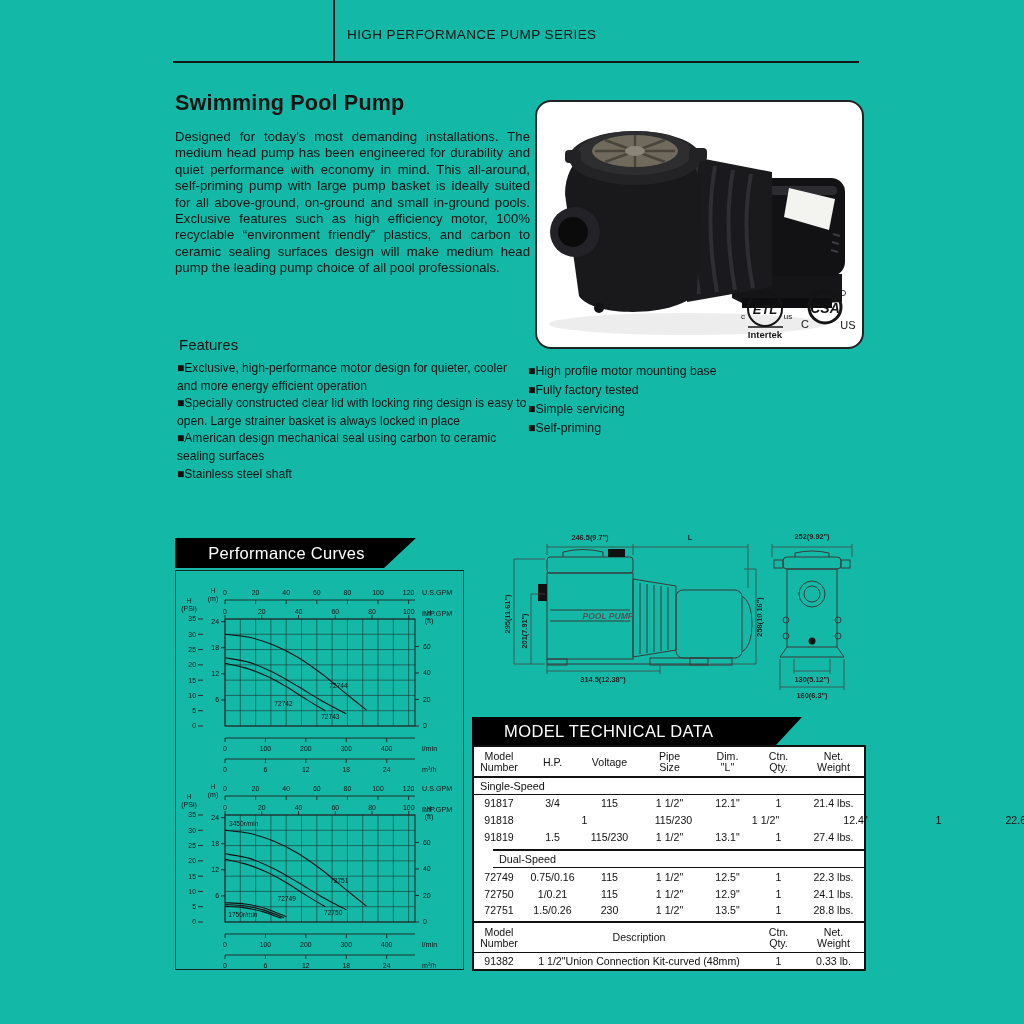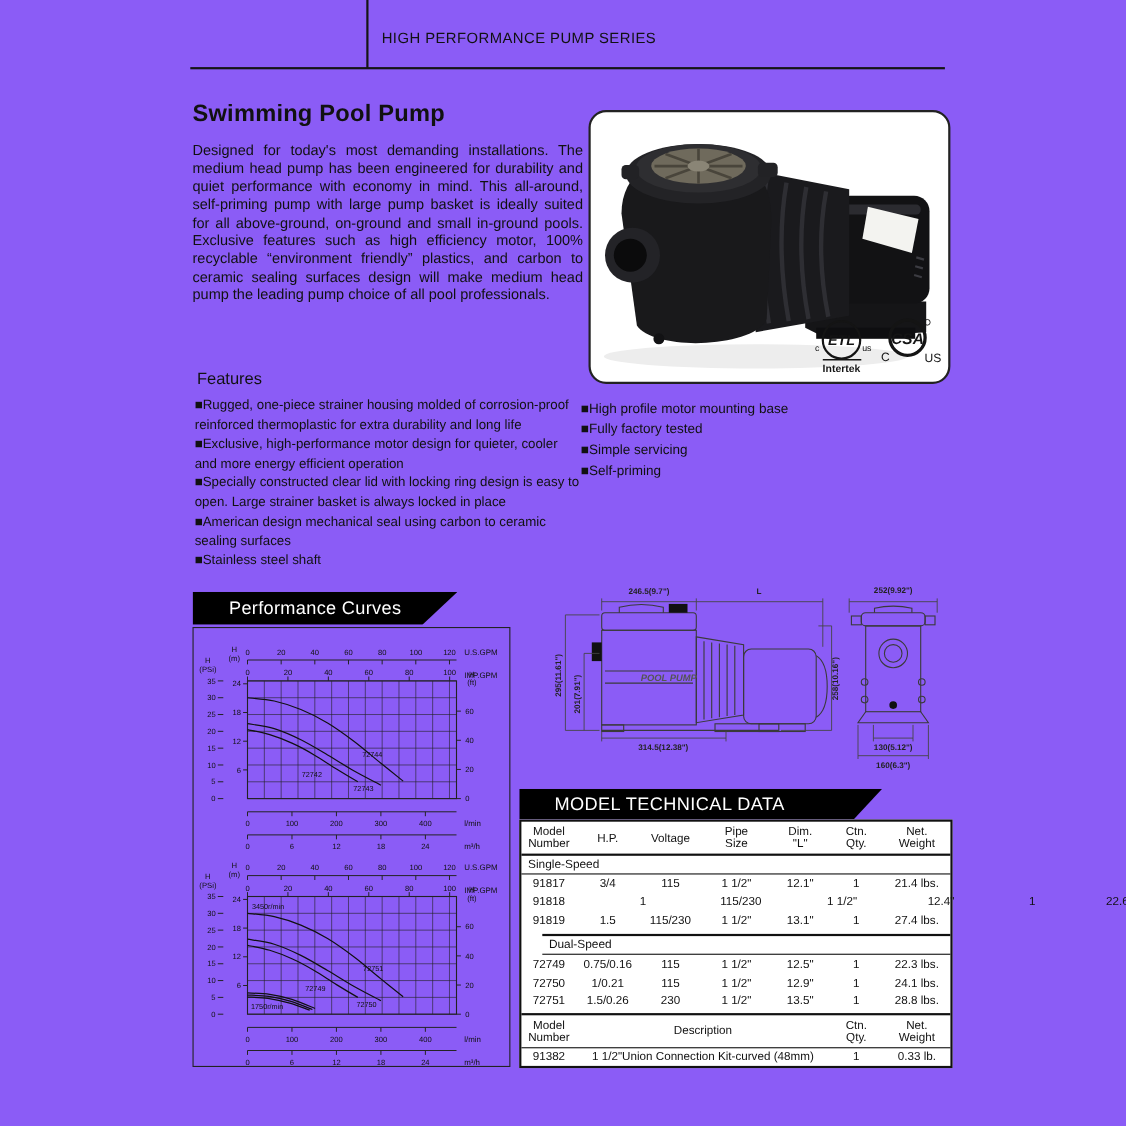--- a/index.html
+++ b/index.html
@@ -1,16 +1,16 @@
 <!DOCTYPE html>
 <html><head>
 <meta charset="utf-8">
 <style>
   html,body{margin:0;padding:0;background:#fff;}
-  .page{position:relative;width:1024px;height:1024px;background:#8b5cf6;overflow:hidden;
+  .page{position:relative;width:1024px;height:1024px;background:#14b8a6;overflow:hidden;
         font-family:"Liberation Sans",sans-serif;color:#111;}
   .abs{position:absolute;}
   .hdr-vline{left:333px;top:0;width:2px;height:62px;background:#151515;}
   .hdr-rule{left:173px;top:61px;width:686px;height:2px;background:#151515;}
   .hdr-title{left:347px;top:27px;font-size:13.5px;letter-spacing:.4px;}
   .intro-title{left:175px;top:91px;font-size:21.5px;font-weight:900;letter-spacing:.2px;}
   .intro-par{left:175px;top:129px;width:355px;font-size:13.2px;line-height:16.4px;text-align:justify;}
   .features-h{left:179px;top:336px;font-size:15px;}
   .features{left:177px;top:360px;width:353px;font-size:12.1px;line-height:17.6px;}
   .highlights{left:528px;top:362px;width:345px;font-size:12.3px;line-height:19px;}
@@ -42,21 +42,20 @@
 <div class="page">
 
   <div class="abs hdr-vline"></div>
   <div class="abs hdr-title">HIGH PERFORMANCE PUMP SERIES</div>
   <div class="abs hdr-rule"></div>
 
   <div class="abs intro-title">Swimming Pool Pump</div>
   <div class="abs intro-par">Designed for today's most demanding installations. The medium head pump has been engineered for durability and quiet performance with economy in mind. This all-around, self-priming pump with large pump basket is ideally suited for all above-ground, on-ground and small in-ground pools. Exclusive features such as high efficiency motor, 100% recyclable “environment friendly” plastics, and carbon to ceramic sealing surfaces design will make medium head pump the leading pump choice of all pool professionals.</div>
   <div class="abs features-h">Features</div>
   <div class="abs features">
-      <div>■Rugged, one-piece strainer housing molded of corrosion-proof reinforced thermoplastic for extra durability and long life</div>
       <div>■Exclusive, high-performance motor design for quieter, cooler and more energy efficient operation</div>
       <div>■Specially constructed clear lid with locking ring design is easy to open. Large strainer basket is always locked in place</div>
       <div>■American design mechanical seal using carbon to ceramic sealing surfaces</div>
       <div>■Stainless steel shaft</div>
     </div>
 
   <div class="abs photo-box">
     <svg width="325" height="245" viewBox="0 0 325 245">
       <ellipse cx="150" cy="222" rx="138" ry="11" fill="#ededed"></ellipse>
 

